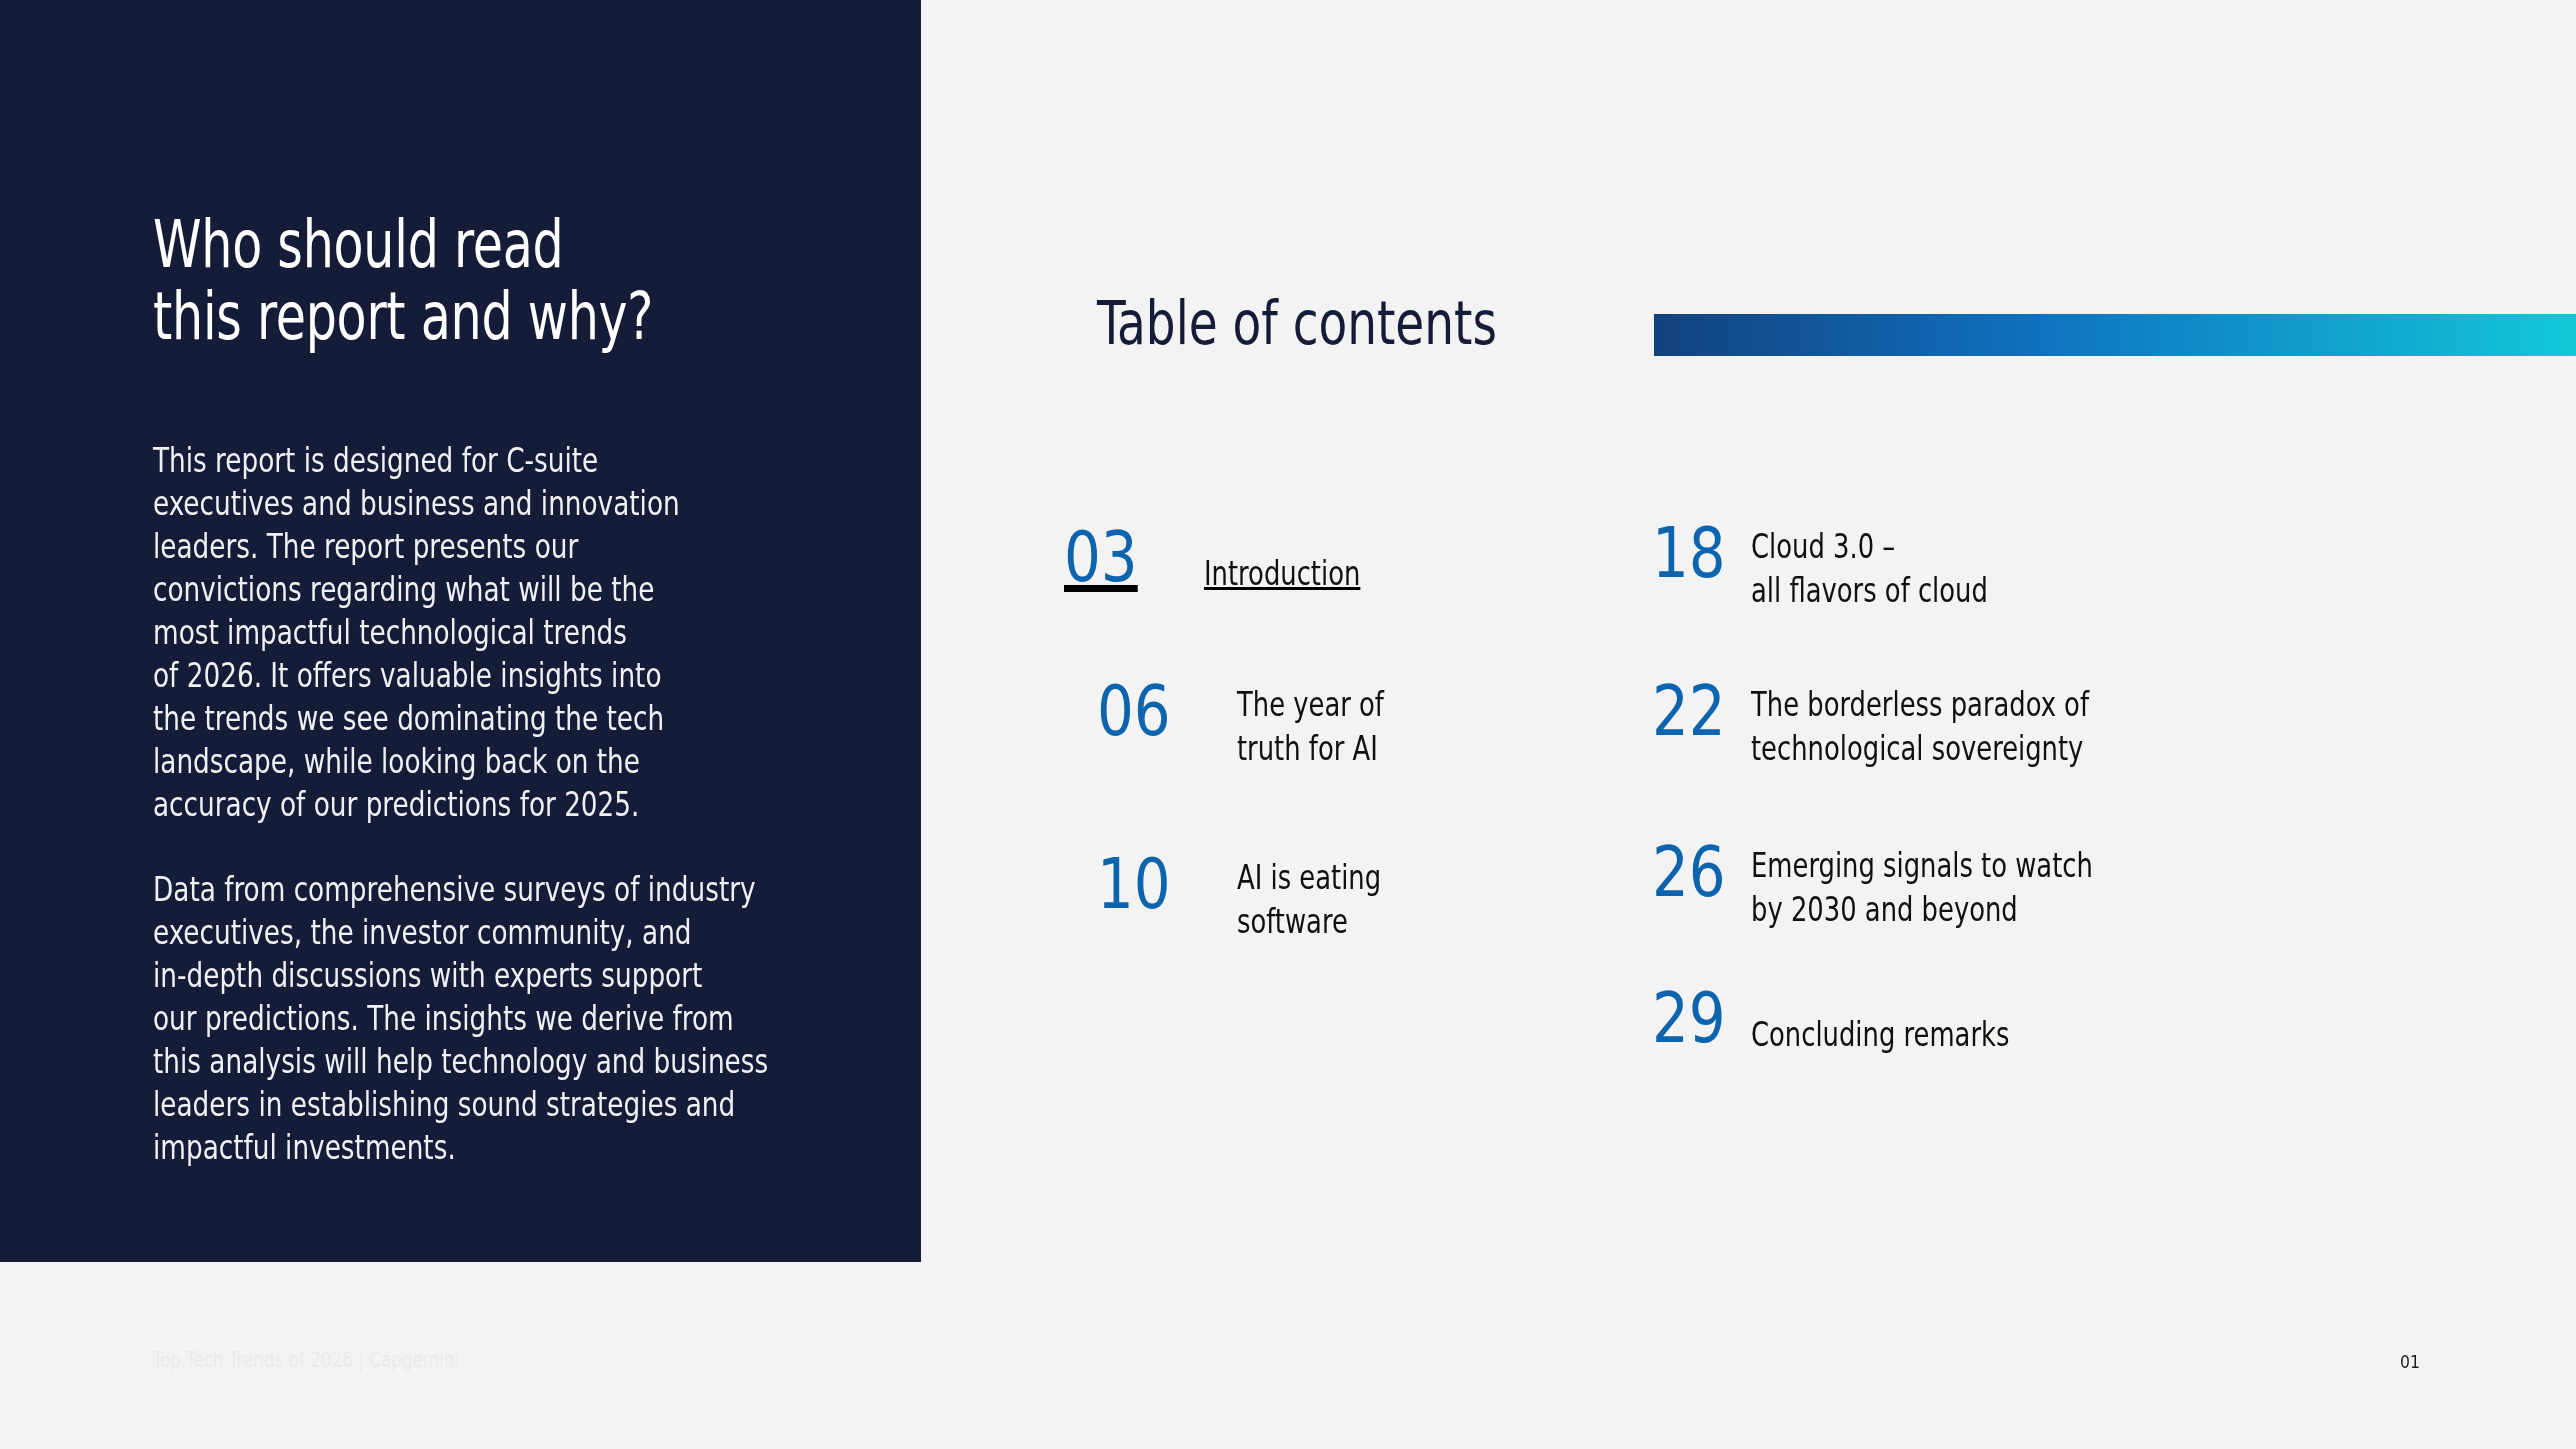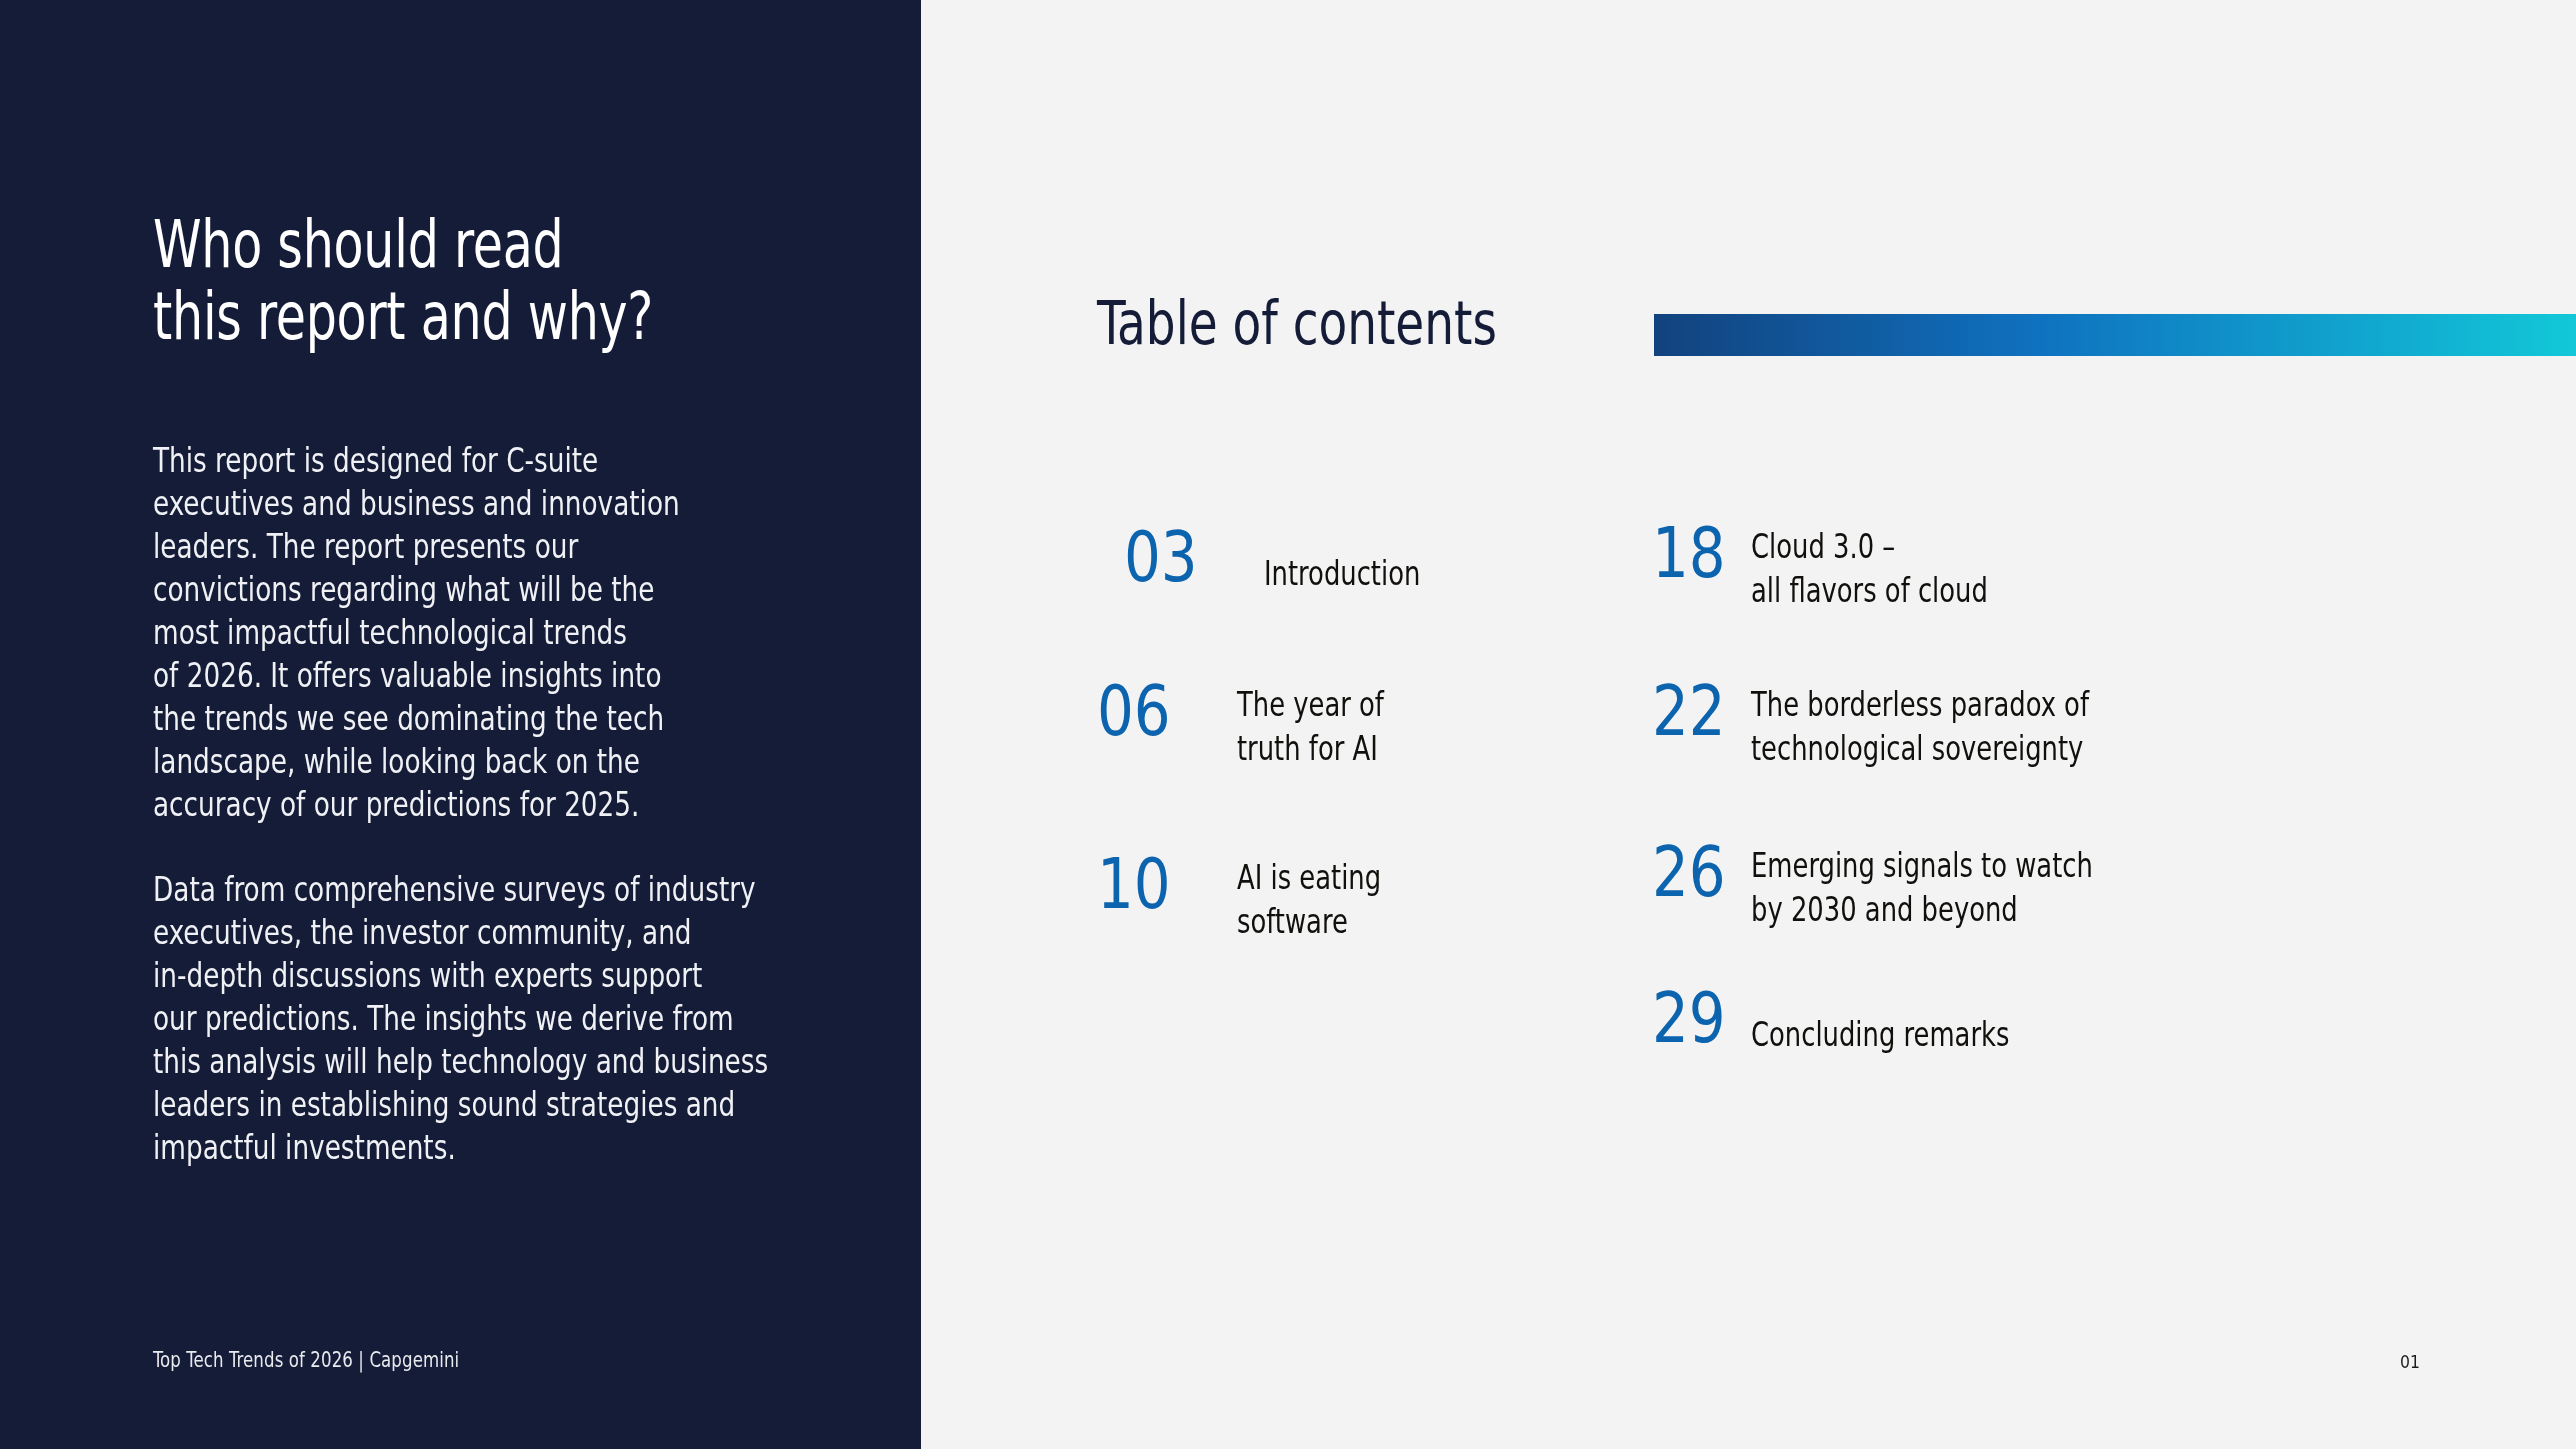--- a/index.html
+++ b/index.html
@@ -19,21 +19,21 @@
     height: 1449px;
     background: #f3f3f4;
   }
 
   
   #left-panel {
     position: absolute;
     left: 0;
     top: 0;
     width: 921px;
-    height: 1449px;
+    height: 1262px;
     background: #141c38;
   }
   #intro-title {
     position: absolute;
     left: 153px;
     top: 209px;
     width: 711px;
     color: #ffffff;
     font-size: 65px;
     line-height: 72px;
@@ -192,21 +192,21 @@
   </div>
 
   <div id="right-panel" style="background: rgb(243, 243, 244);"></div>
 
   <div id="toc-heading" style="color: rgb(20, 28, 56);">Table of contents</div>
 
   <div id="toc-gradient-bar" style="background: linear-gradient(90deg, rgb(18, 66, 126) 0%, rgb(15, 114, 192) 42%, rgb(18, 200, 216) 100%);"></div>
 
   <div id="toc-grid">
 
-    <div class="toc-entry single" style="left:1124px; top:525px;">
+    <div class="toc-entry single" style="left:1064px; top:525px;text-decoration:underline;">
       <span class="toc-num" style="width: 140px; color: rgb(13, 100, 174);">03</span>
       <span class="toc-label" style="color: rgb(18, 16, 12);">Introduction</span>
     </div>
 
     <div class="toc-entry double" style="left:1097px; top:679px;">
       <span class="toc-num" style="width: 140px; color: rgb(13, 100, 174);">06</span>
       <span class="toc-label" style="color: rgb(18, 16, 12);">The year of
 truth for AI</span>
     </div>
 

